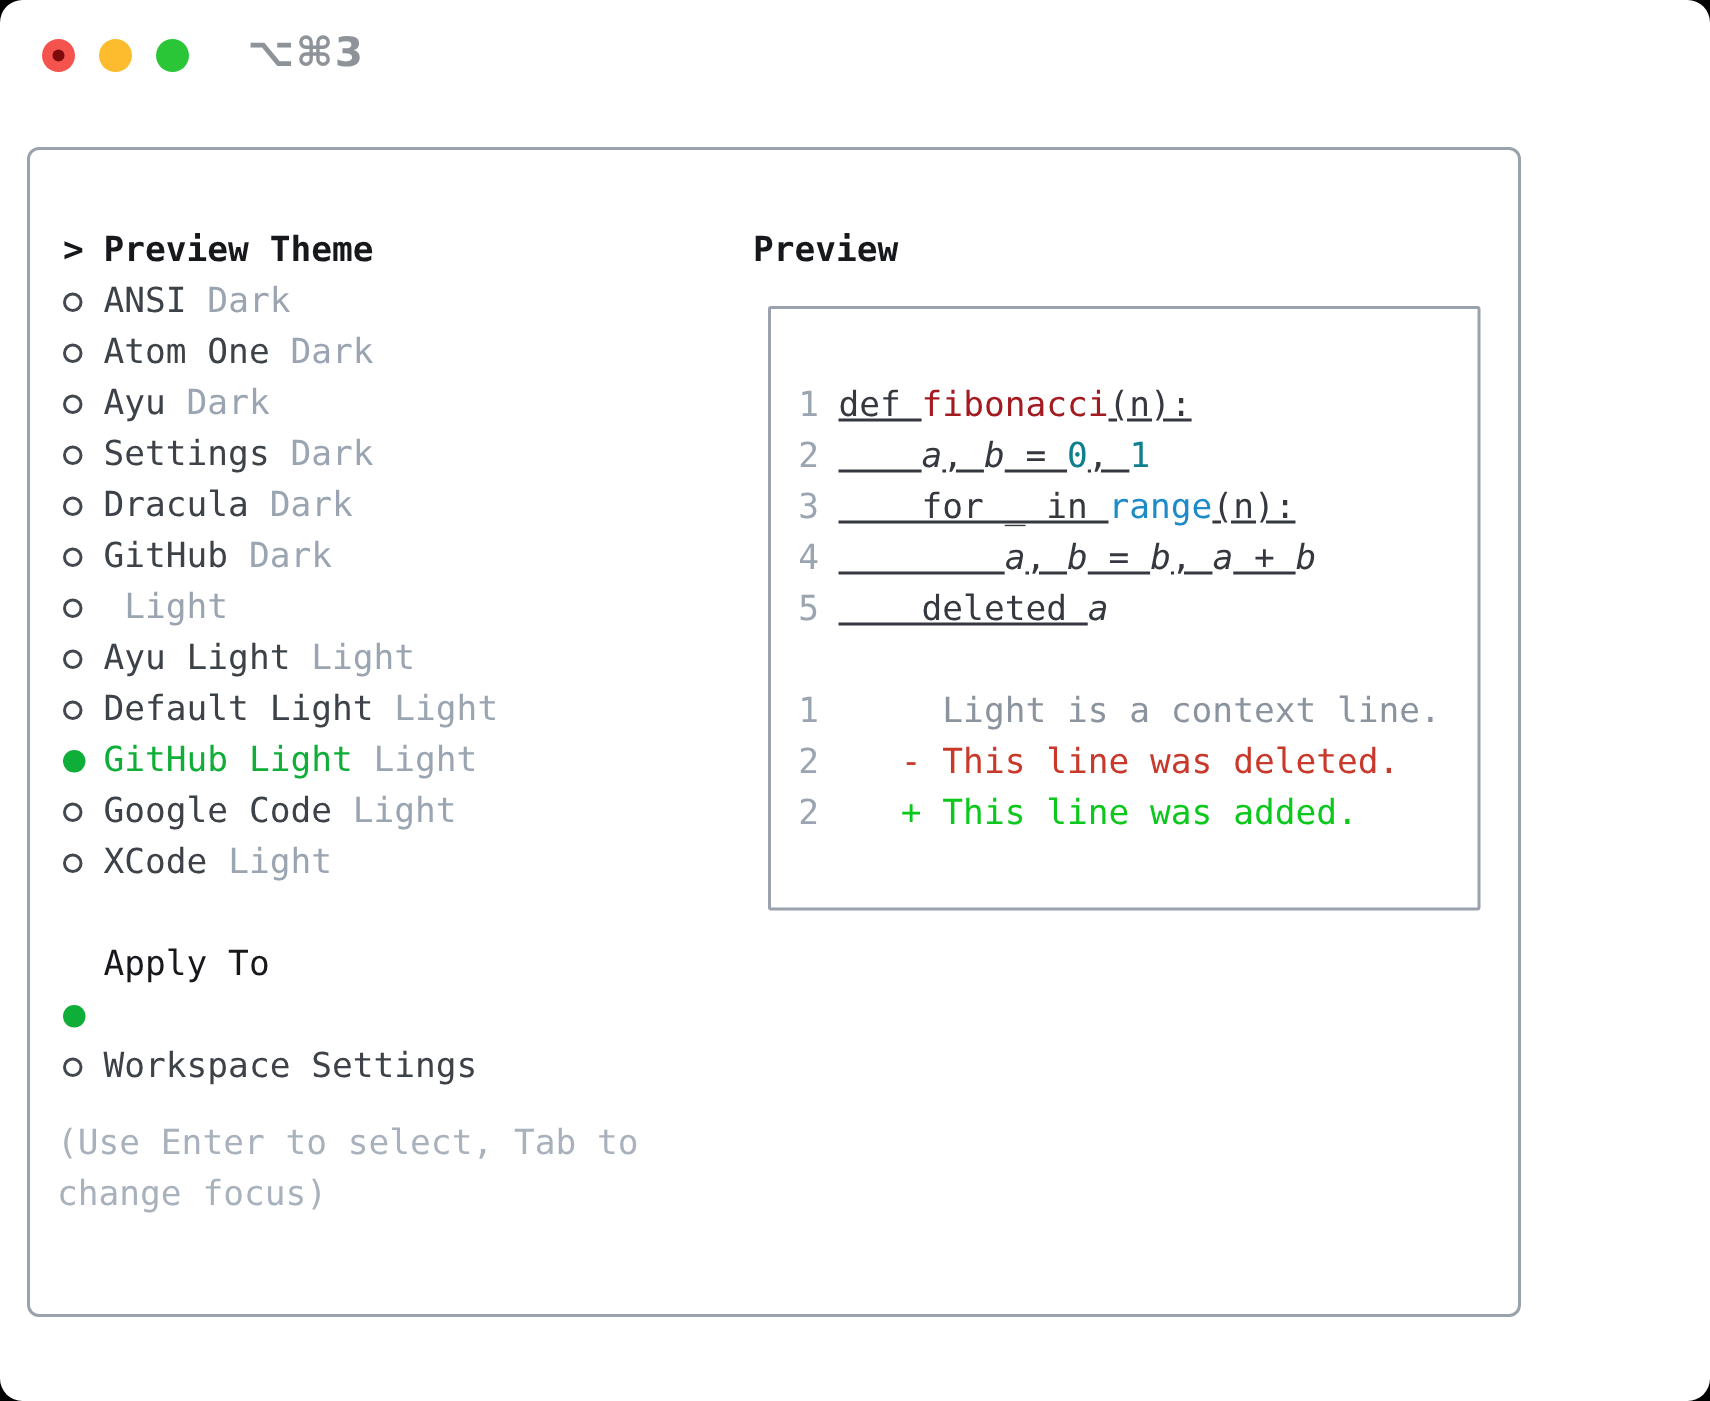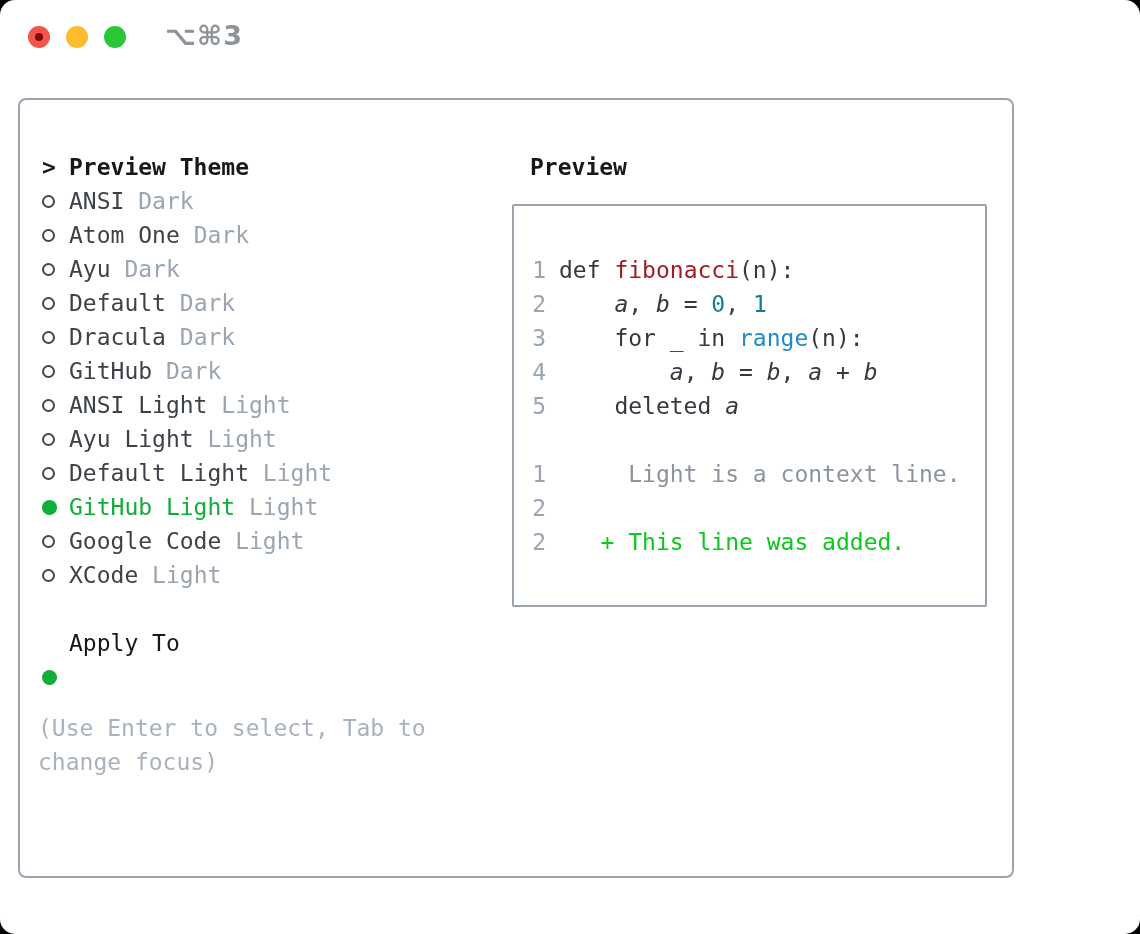--- a/index.html
+++ b/index.html
@@ -62,39 +62,39 @@
   .subhdr{ color:var(--heading_dark); }
   .item-name{ color:var(--item_dark); white-space:pre; }
   .item-name.sel{ color:var(--accent_green); }
   .item-variant{ color:var(--muted_gray); white-space:pre; }
   .help{
     padding-left:0; color:var(--help_gray);
     white-space:pre-line; line-height:34px; margin-top:17px;
   }
   
   .preview-title{
-    position:absolute; left:510px; top:50px;
+    position:absolute; left:482px; top:50px;
     font-size:23px; font-weight:bold; color:var(--heading_dark);
     line-height:34px;
   }
   .preview-box{
     position:absolute; left:492px; top:104px;
     width:475px; height:403px;
     border:2px solid var(--border_gray);
     border-radius:2px;
     padding:47px 0 0 18px;
     overflow:hidden;
   }
   .pline{ height:34px; line-height:34px; font-size:23px; white-space:pre; display:flex; }
   .lnum{
     display:inline-block; width:14px; text-align:right;
     margin-right:13px; color:var(--muted_gray); flex:none;
   }
   .pcode{ white-space:pre; }
-  .c-fg{ color:var(--code_fg); }
+  .c-fg{ color:var(--code_fg);text-decoration:underline; }
   .c-func{ color:var(--func_red); }
   .c-var{ color:var(--code_fg); font-style:italic; }
   .c-num{ color:var(--number_teal); }
   .c-call{ color:var(--call_blue); }
   .c-context{ color:var(--context_gray); }
   .c-deleted{ color:var(--deleted_red); }
   .c-added{ color:var(--added_green); }
 </style>
 </head>
 <body>
@@ -138,42 +138,41 @@
             <span class="bullet-cell">
               <span class="radio"></span>
             </span>
             <span class="item-name">Ayu</span>
             <span class="item-variant"> Dark</span>
           </div>
           <div class="row">
             <span class="bullet-cell">
               <span class="radio"></span>
             </span>
-            <span class="item-name">Default</span>
+            <span class="item-name">Settings</span>
             <span class="item-variant"> Dark</span>
           </div>
           <div class="row">
             <span class="bullet-cell">
               <span class="radio"></span>
             </span>
             <span class="item-name">Dracula</span>
             <span class="item-variant"> Dark</span>
           </div>
           <div class="row">
             <span class="bullet-cell">
               <span class="radio"></span>
             </span>
             <span class="item-name">GitHub</span>
             <span class="item-variant"> Dark</span>
           </div>
           <div class="row">
             <span class="bullet-cell">
               <span class="radio"></span>
             </span>
-            <span class="item-name">ANSI Light</span>
             <span class="item-variant"> Light</span>
           </div>
           <div class="row">
             <span class="bullet-cell">
               <span class="radio"></span>
             </span>
             <span class="item-name">Ayu Light</span>
             <span class="item-variant"> Light</span>
           </div>
           <div class="row">
@@ -208,34 +207,40 @@
       <div class="row blank"></div>
       <div class="row">
         <span class="bullet-cell"></span>
         <span class="subhdr">Apply To</span>
       </div>
       <div id="apply-list">
           <div class="row">
             <span class="bullet-cell">
               <span class="radio sel"></span>
             </span>
+          </div>
+          <div class="row">
+            <span class="bullet-cell">
+              <span class="radio"></span>
+            </span>
+            <span class="item-name">Workspace Settings</span>
           </div>
         </div>
       <div class="help">(Use Enter to select, Tab to
 change focus)</div>
     </div>
 
     <div class="preview-title">Preview</div>
 
     <div class="preview-box" id="preview-box">
         <div class="pline"><span class="lnum">1</span><span class="pcode"><span class="c-fg">def </span><span class="c-func">fibonacci</span><span class="c-fg">(n):</span></span></div>
         <div class="pline"><span class="lnum">2</span><span class="pcode"><span class="c-fg">    </span><span class="c-var">a</span><span class="c-fg">, </span><span class="c-var">b</span><span class="c-fg"> = </span><span class="c-num">0</span><span class="c-fg">, </span><span class="c-num">1</span></span></div>
         <div class="pline"><span class="lnum">3</span><span class="pcode"><span class="c-fg">    for _ in </span><span class="c-call">range</span><span class="c-fg">(n):</span></span></div>
         <div class="pline"><span class="lnum">4</span><span class="pcode"><span class="c-fg">        </span><span class="c-var">a</span><span class="c-fg">, </span><span class="c-var">b</span><span class="c-fg"> = </span><span class="c-var">b</span><span class="c-fg">, </span><span class="c-var">a</span><span class="c-fg"> + </span><span class="c-var">b</span></span></div>
         <div class="pline"><span class="lnum">5</span><span class="pcode"><span class="c-fg">    deleted </span><span class="c-var">a</span></span></div>
         <div class="pline"><span class="lnum"></span><span class="pcode"></span></div>
         <div class="pline"><span class="lnum">1</span><span class="pcode"><span class="c-context">     Light is a context line.</span></span></div>
-        <div class="pline"><span class="lnum">2</span></div>
+        <div class="pline"><span class="lnum">2</span><span class="pcode"><span class="c-deleted">   - This line was deleted.</span></span></div>
         <div class="pline"><span class="lnum">2</span><span class="pcode"><span class="c-added">   + This line was added.</span></span></div>
       </div>
 
   </div>
 </div>
 
 </body></html>

